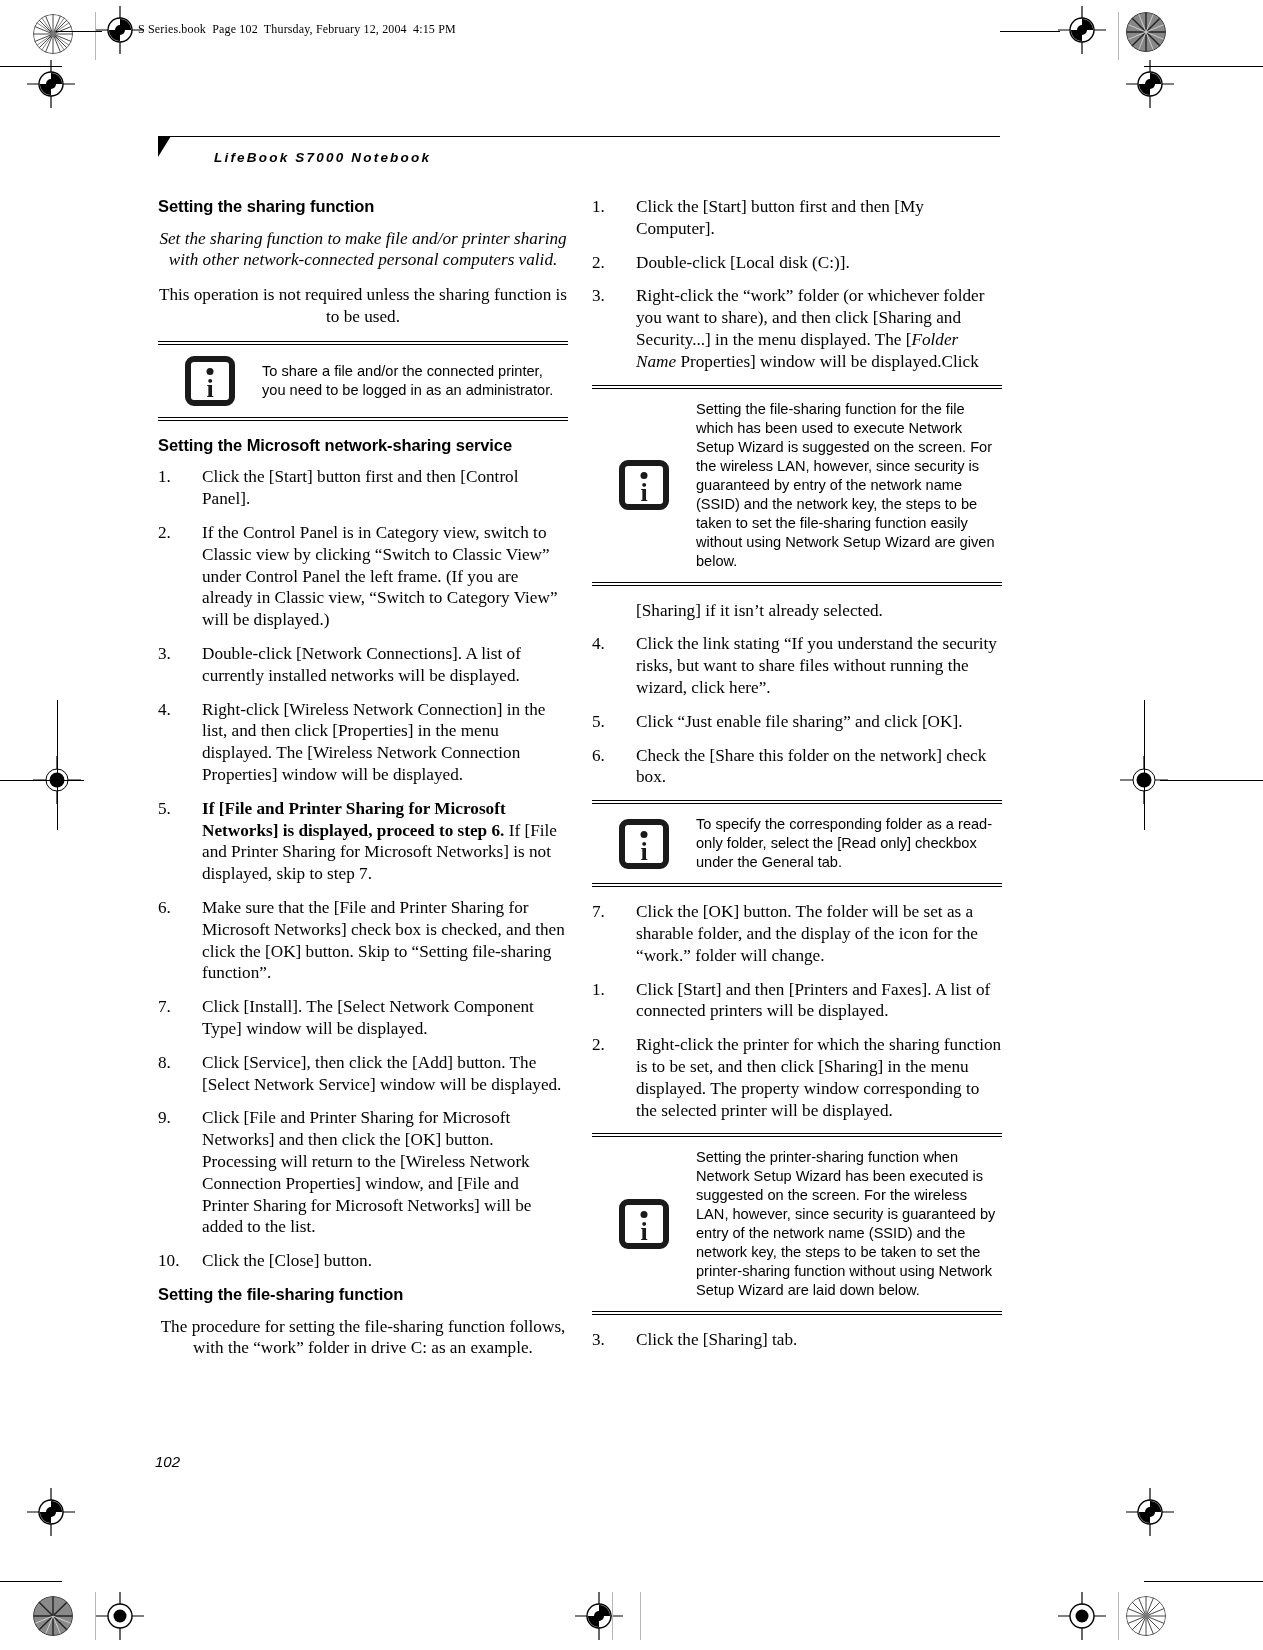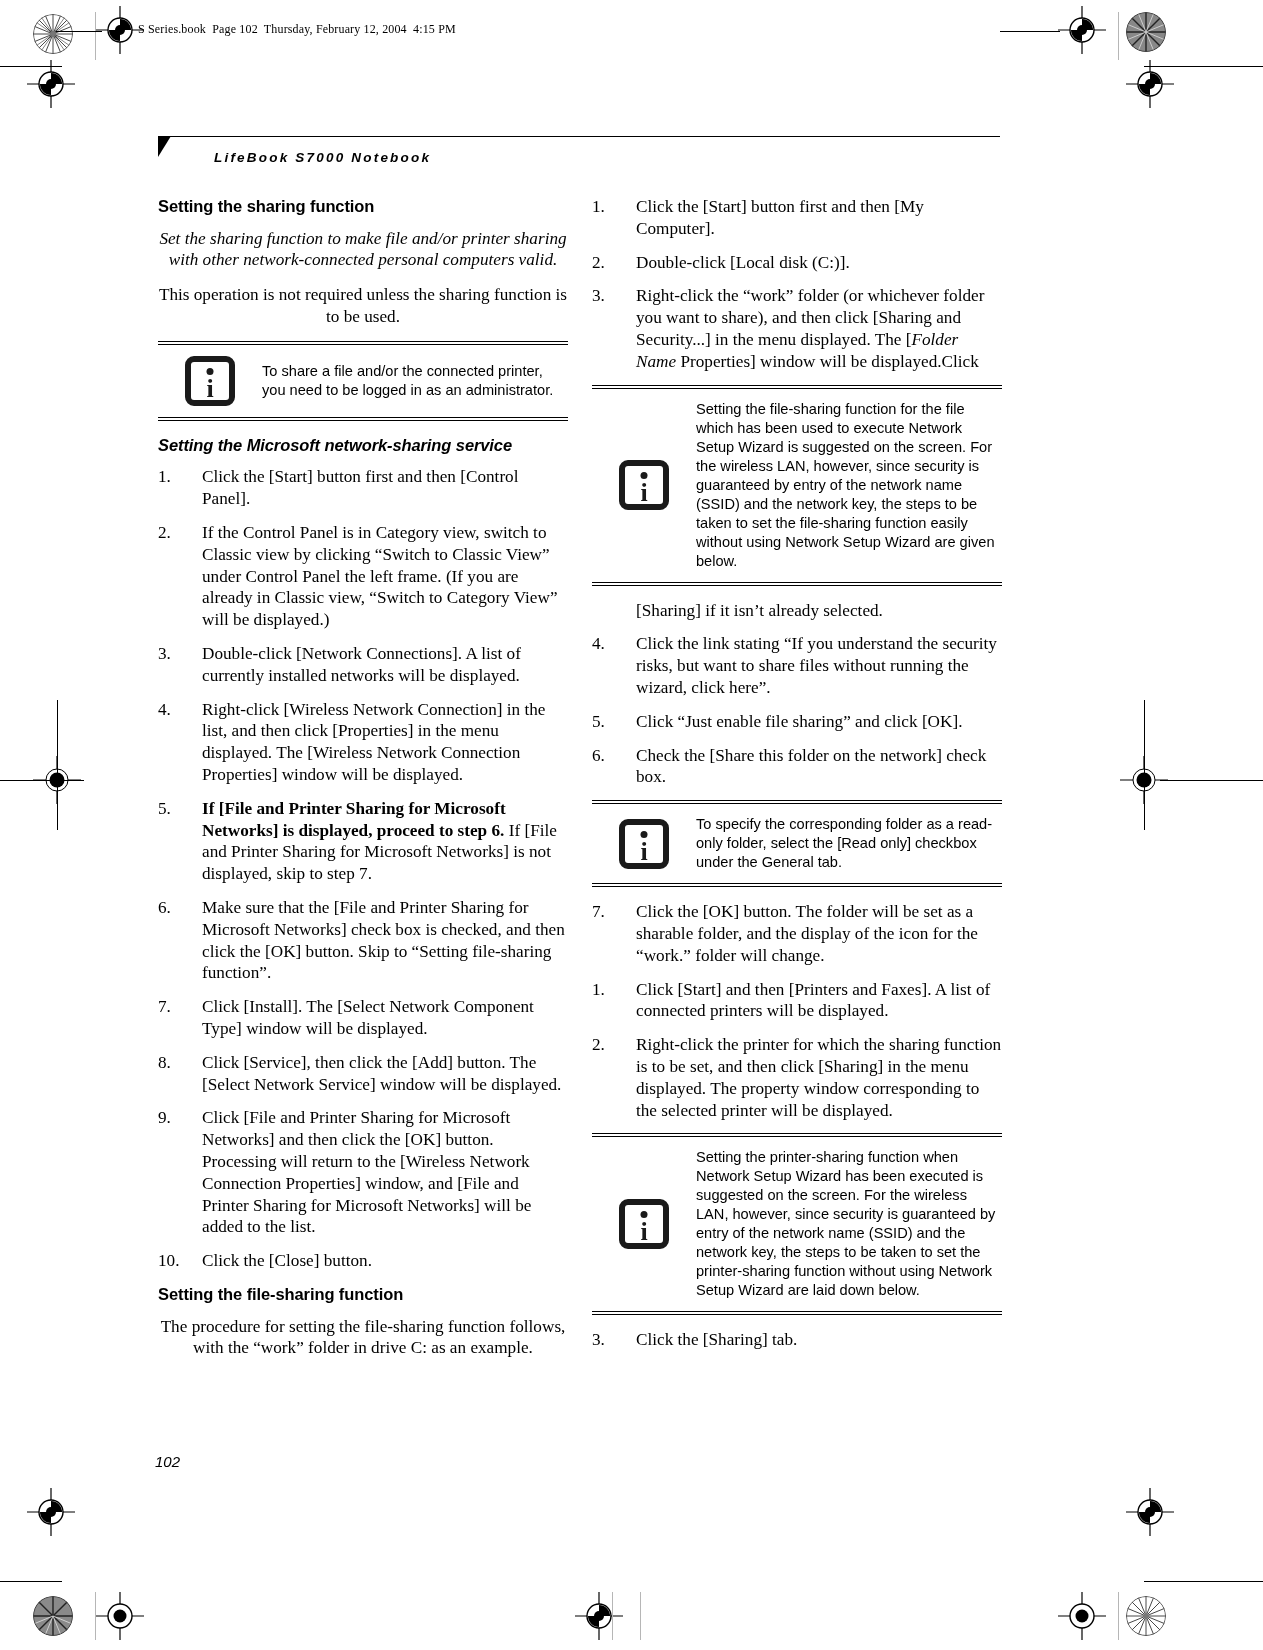--- a/index.html
+++ b/index.html
@@ -76,21 +76,21 @@
 
   
   h2.sec {
     font-family: "Liberation Sans", sans-serif;
     font-weight: bold;
     font-size: 16.5px;
     line-height: 1.25;
     margin: 0 0 11px 0;
     letter-spacing: -0.1px;
   }
-  h2.sec.tight-top { margin-top: 2px; font-style: italic; }
+  h2.sec.tight-top { margin-top: 2px; }
 
   p.body {
     font-family: "Liberation Serif", serif;
     font-size: 17.2px;
     line-height: 21.8px;
     margin: 0 0 13px 0;
     text-align: center;
   }
   p.body.italic { font-style: italic; }
 

